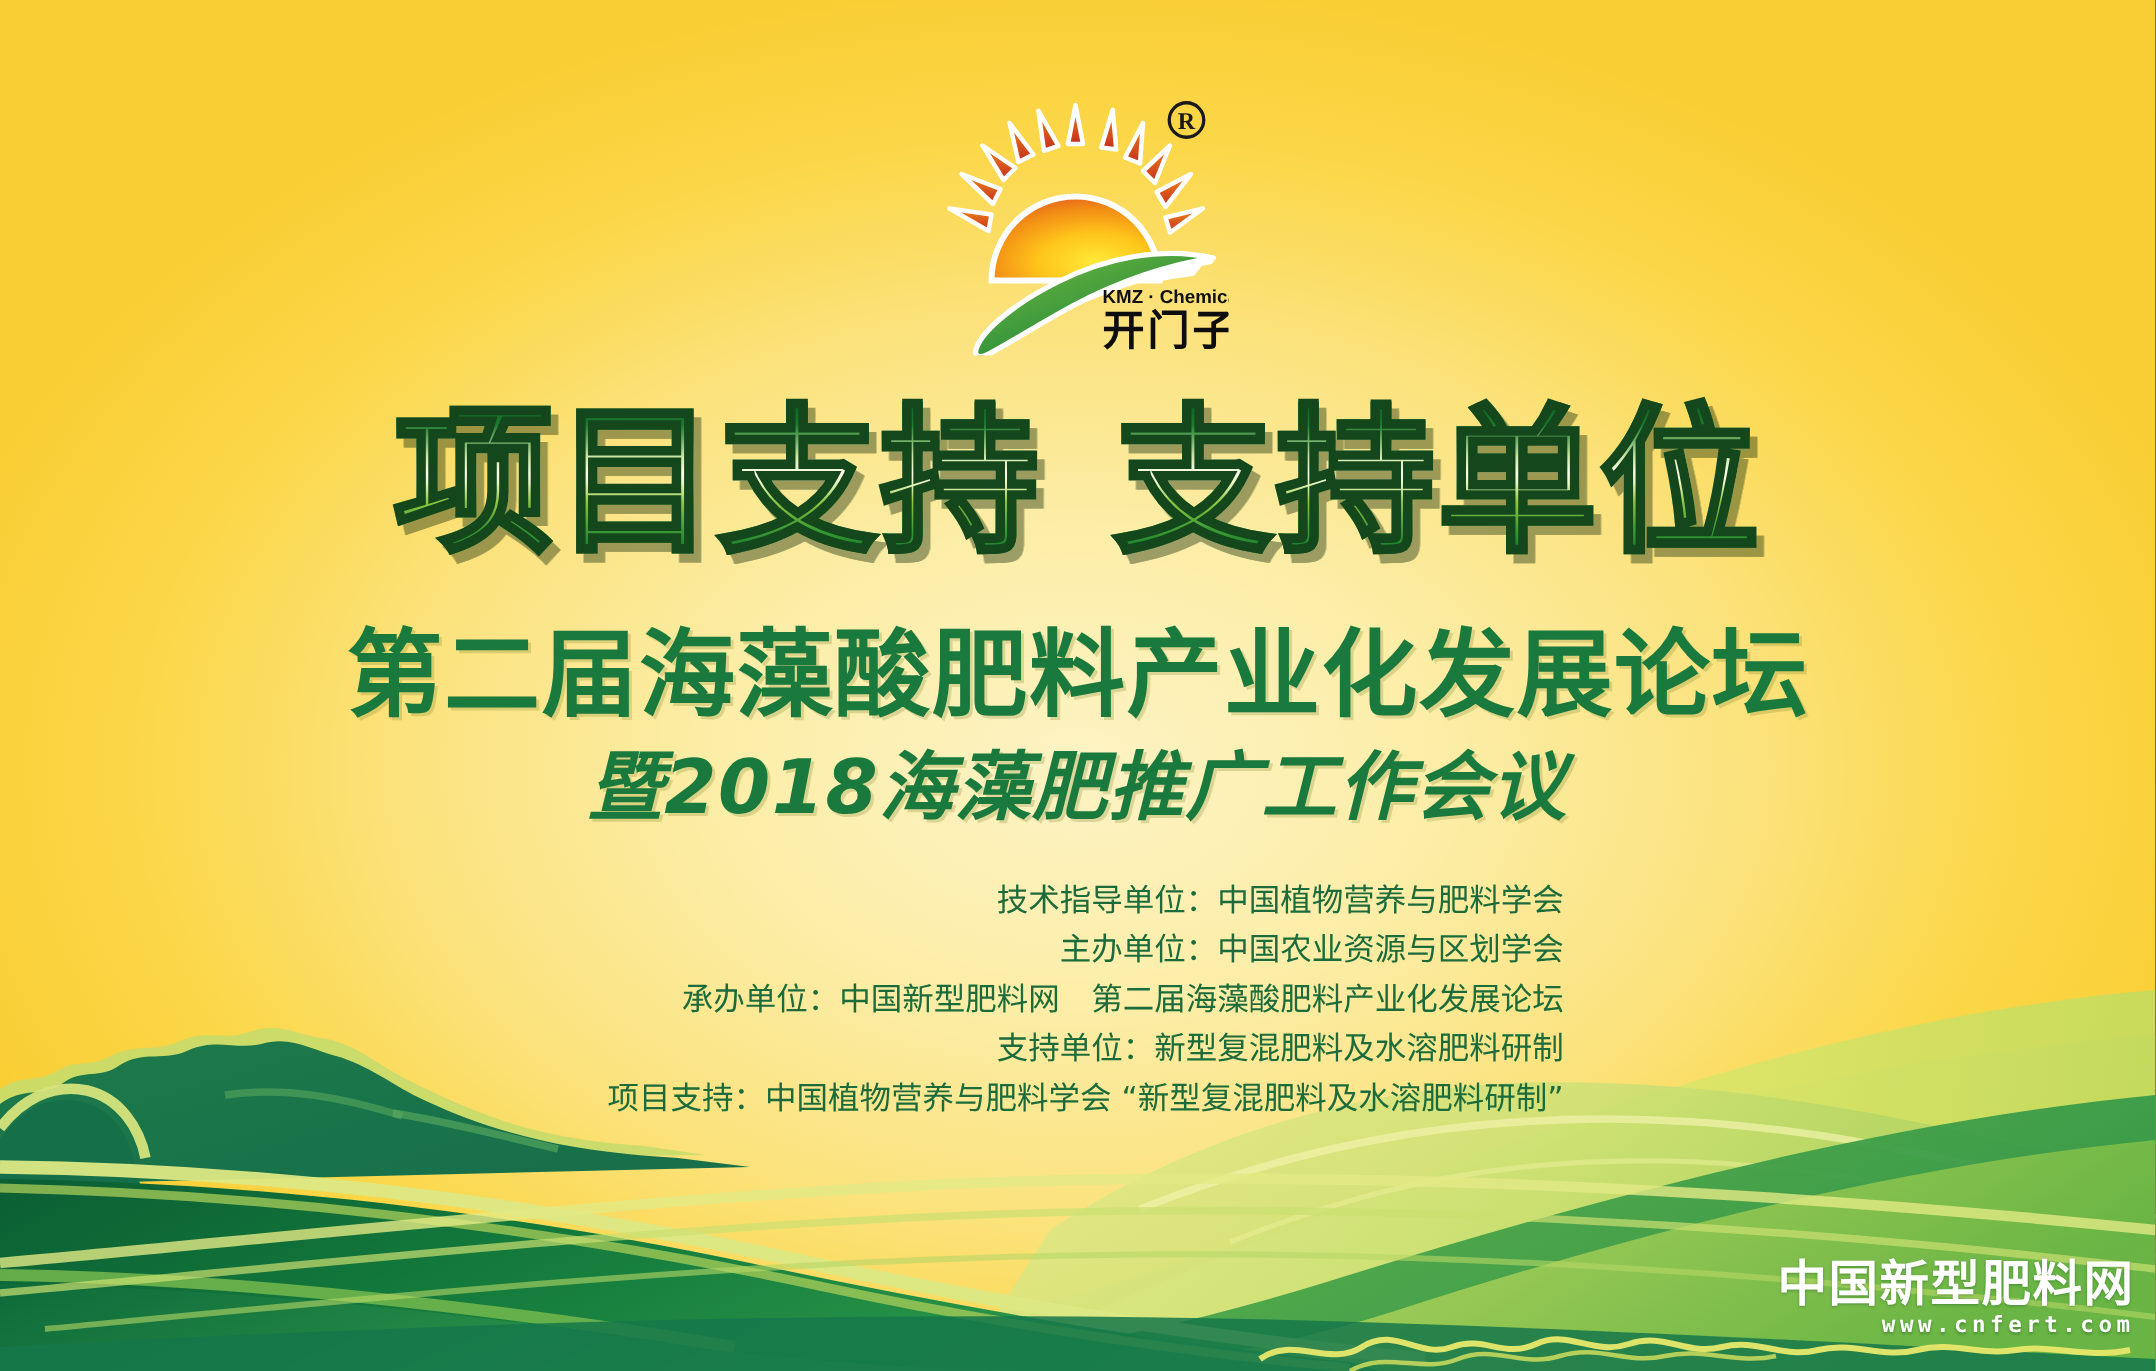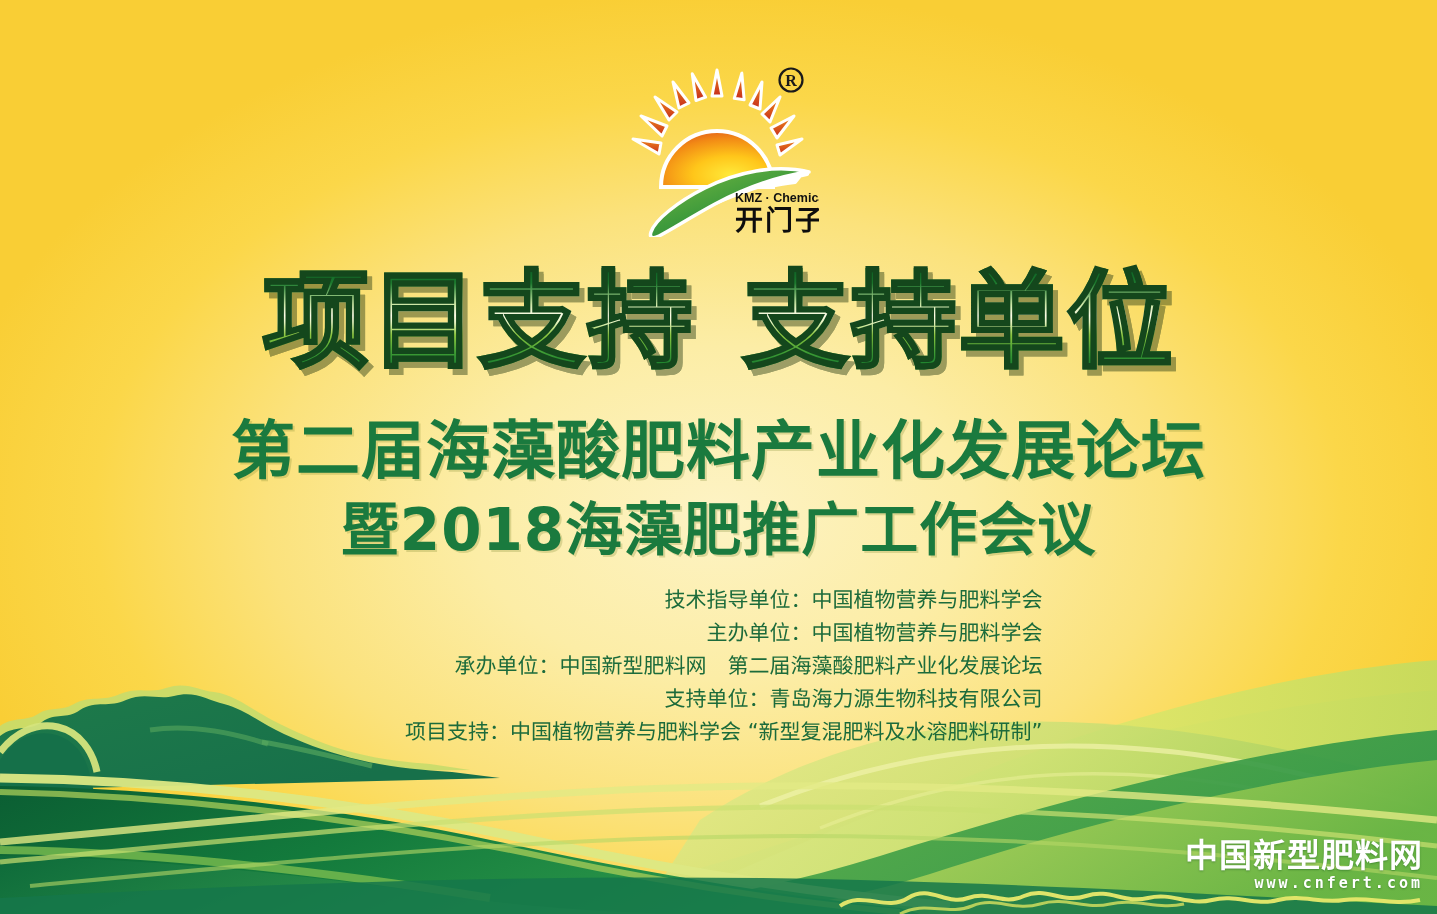--- a/index.html
+++ b/index.html
@@ -66,21 +66,21 @@
   }
   .sub1,.sub2{
     font-family:"DejaVu Sans","Liberation Sans",sans-serif;
     font-weight:bold;
     color:#1A7A3E;
     letter-spacing:1px;
     white-space:nowrap;
     text-shadow:2px 2px 0 rgba(120,130,40,.25);
   }
   .sub1{font-size:64px;line-height:1.12;}
-  .sub2{font-size:58px;line-height:1.18;margin-top:8px;}
+  .sub2{font-size:50px;line-height:1.18;margin-top:8px;font-style:italic;}
 
   
   #details{
     position:absolute;left:405px;top:584px;
     color:#1C6B3B;
     font-size:21px;
     line-height:33px;
     font-family:"DejaVu Sans","Liberation Sans",sans-serif;
     white-space:nowrap;
   }
@@ -258,23 +258,23 @@
     <div class="headline"><span>项目支持</span><span class="gap"></span><span>支持单位</span></div>
   </div>
 
   <div class="sub-wrap">
     <div class="sub1">第二届海藻酸肥料产业化发展论坛</div>
     <div class="sub2">暨2018海藻肥推广工作会议</div>
   </div>
 
   <div id="details">
     <span class="line">技术指导单位：中国植物营养与肥料学会</span>
-    <span class="line">主办单位：中国植物营养与肥料学会</span>
+    <span class="line">主办单位：中国农业资源与区划学会</span>
     <span class="line">承办单位：中国新型肥料网　第二届海藻酸肥料产业化发展论坛</span>
-    <span class="line">支持单位：青岛海力源生物科技有限公司</span>
+    <span class="line">支持单位：新型复混肥料及水溶肥料研制</span>
     <span class="line">项目支持：中国植物营养与肥料学会 “新型复混肥料及水溶肥料研制”</span>
   </div>
 
   <div id="watermark">
     <div id="wm-cn">中国新型肥料网</div>
     <div id="wm-url">www.cnfert.com</div>
   </div>
 
 </div>
 

